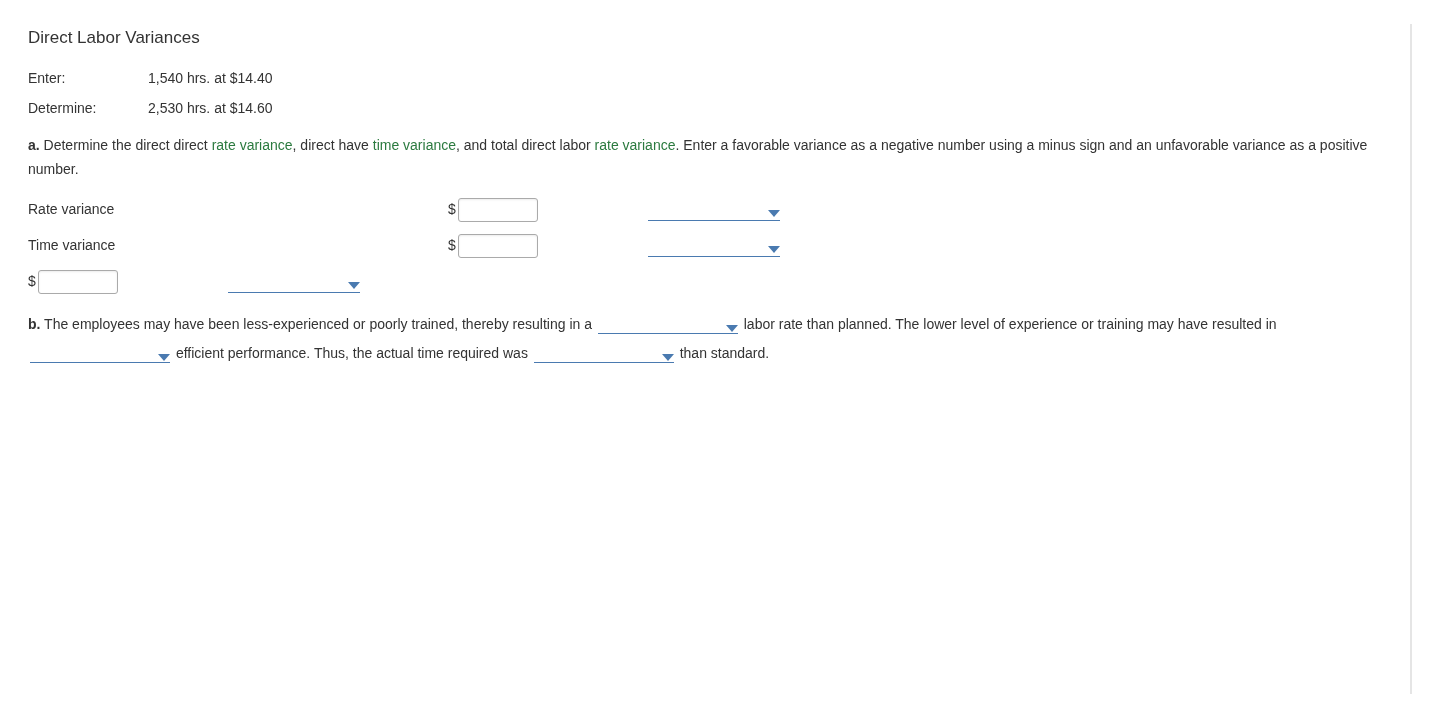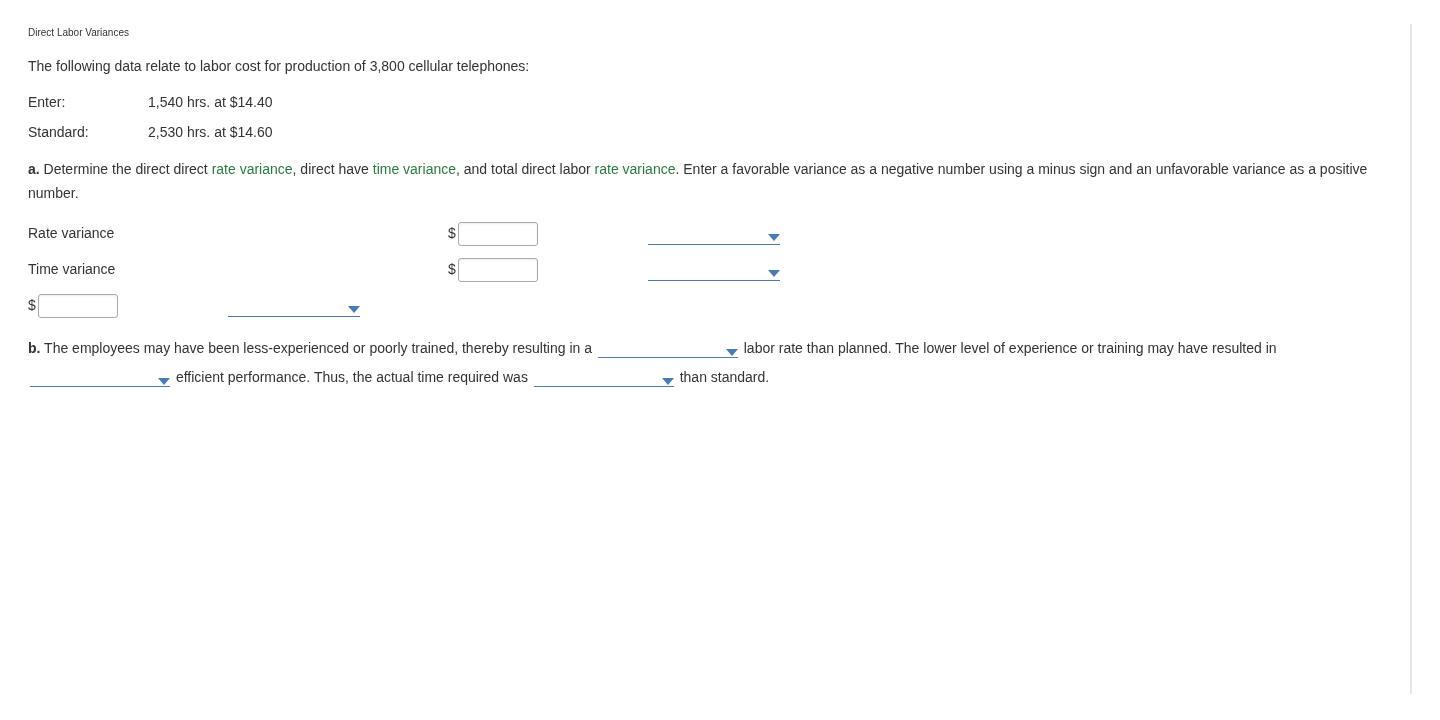--- a/index.html
+++ b/index.html
@@ -10,21 +10,21 @@
       background: #fff;
       padding: 24px 28px;
       line-height: 1.7;
     }
     .container {
       max-width: 1400px;
       border-right: 2px solid #e5e5e5;
       min-height: 670px;
     }
     .title {
-      font-size: 10px;
+      font-size: 17px;
       color: #333;
       margin-bottom: 14px;
     }
     .intro {
       margin-bottom: 12px;
     }
     .data-table {
       margin-bottom: 14px;
     }
     .data-row {
@@ -98,29 +98,28 @@
     }
     b { font-weight: bold; }
   </style>
 </head>
 <body>
 
 <div class="container">
 
   <div class="title">Direct Labor Variances</div>
 
-  <div class="intro">The following data relate to labor cost for production of 3,800 cellular telephones:</div>
 
   <div class="data-table">
     <div class="data-row">
       <span class="data-label">Enter:</span>
       <span>1,540 hrs. at $14.40</span>
     </div>
     <div class="data-row">
-      <span class="data-label">Standard:</span>
+      <span class="data-label">Determine:</span>
       <span>2,530 hrs. at $14.60</span>
     </div>
   </div>
 
   <div class="qa">
     <b>a.</b><span> Determine the direct direct </span><span class="green-link">rate variance</span><span>, direct have </span><span class="green-link">time variance</span><span>, and total direct labor </span><span class="green-link">rate variance</span><span>. Enter a favorable variance as a negative number using a minus sign and an unfavorable variance as a positive number.</span>
   </div>
 
   <div class="variance-grid">
     <div class="var-row">

